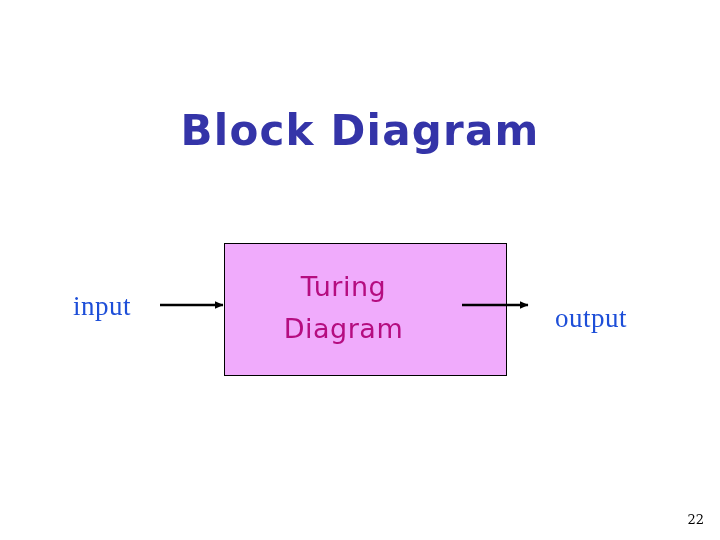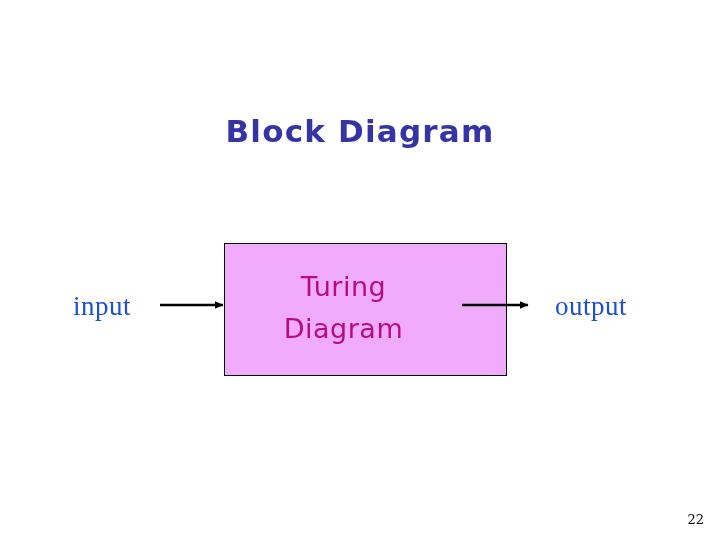--- a/index.html
+++ b/index.html
@@ -20,21 +20,21 @@
 
   
   .slide-title {
     position: absolute;
     left: 0;
     top: 112px;
     width: 720px;
     text-align: center;
     color: #3434a8;
     font-family: "DejaVu Sans", sans-serif;
-    font-size: 31px;
+    font-size: 42px;
     font-weight: 600;
     letter-spacing: 1.2px;
     line-height: 38px;
     white-space: nowrap;
   }
 
   
   .diagram {
     position: absolute;
     left: 0;
@@ -48,21 +48,21 @@
     position: absolute;
     color: #1d4ed8;
     font-family: Liberation Serif, serif;
     font-size: 27px;
     font-weight: 500;
     letter-spacing: 0.5px;
     line-height: 30px;
     white-space: nowrap;
   }
   .io-label.input  { left: 73px;  top: 291px; }
-  .io-label.output { left: 555px; top: 291px; }
+  .io-label.output { left: 555px; top: 303px; }
 
   
   .block {
     position: absolute;
     left: 224px;
     top: 243px;
     width: 283px;
     height: 133px;
     box-sizing: border-box;
     border: 1.5px solid #000000;

